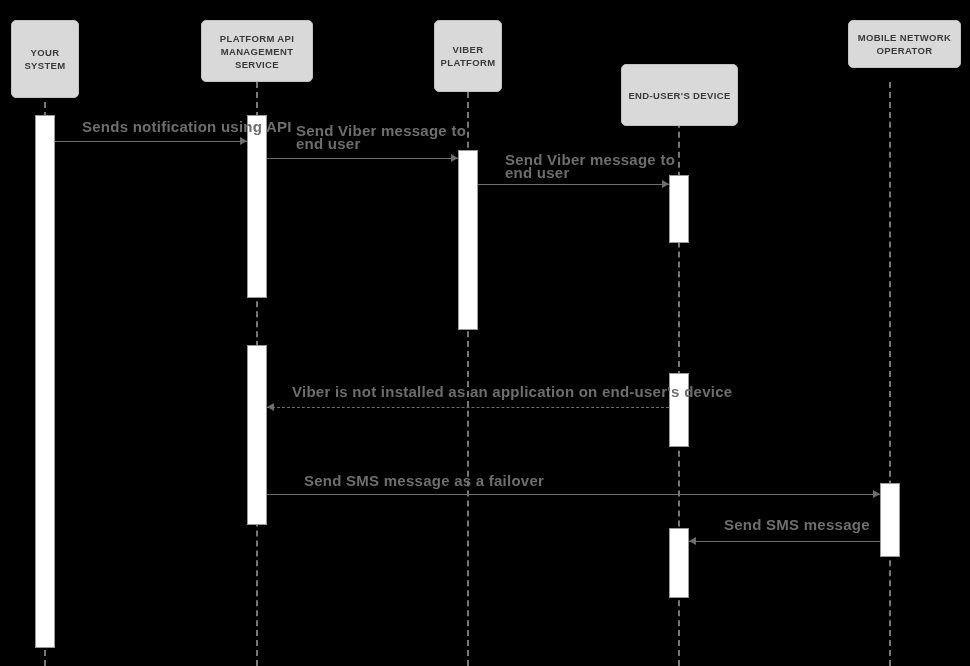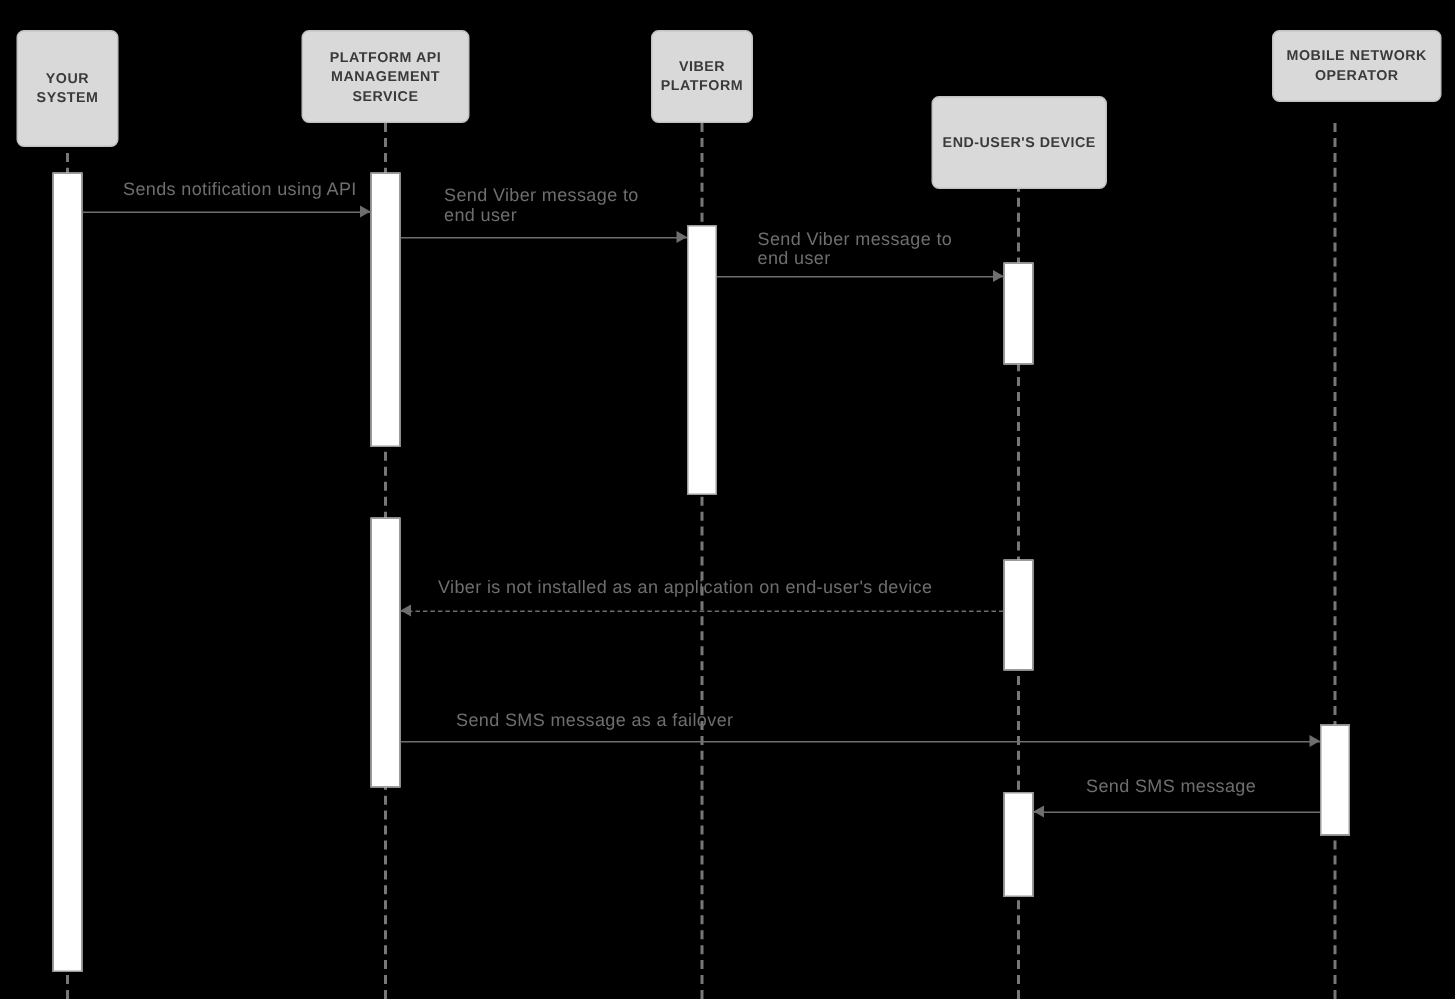--- a/index.html
+++ b/index.html
@@ -67,22 +67,22 @@
   }
   .arrow-head.right {
     border-left: 7px solid #6e6e6e;
   }
   .arrow-head.left {
     border-right: 7px solid #6e6e6e;
   }
   .msg-label {
     position: absolute;
     color: #6e6e6e;
-    font-size: 12px;
-    font-weight: normal;
+    font-size: 15px;
+    font-weight: bold;
     letter-spacing: 0.25px;
     line-height: 13px;
     white-space: pre-line;
   }
 </style>
 </head>
 <body>
 
 <div id="diagram">
   <div id="lifelines-layer">
@@ -135,19 +135,19 @@
         <div class="arrow-head left" style="top: 537px; left: 689px;"></div>
         <div class="msg-label" style="left: 724px; top: 518px;">Send SMS message</div>
       </div>
     </div>
   <div id="participants-layer">
       <div class="participant" style="left: 11px; top: 20px; width: 68px; height: 78px;">YOUR
 SYSTEM</div>
       <div class="participant" style="left: 201px; top: 20px; width: 112px; height: 62px;">PLATFORM API
 MANAGEMENT
 SERVICE</div>
-      <div class="participant" style="left: 434px; top: 20px; width: 68px; height: 62px;">VIBER
+      <div class="participant" style="left: 434px; top: 20px; width: 68px; height: 72px;">VIBER
 PLATFORM</div>
       <div class="participant" style="left: 621px; top: 20px; width: 117px; height: 62px; margin-top: 44px;">END-USER'S DEVICE</div>
       <div class="participant" style="left: 848px; top: 20px; width: 113px; height: 48px;">MOBILE NETWORK
 OPERATOR</div>
     </div>
 </div>
 
 </body></html>

